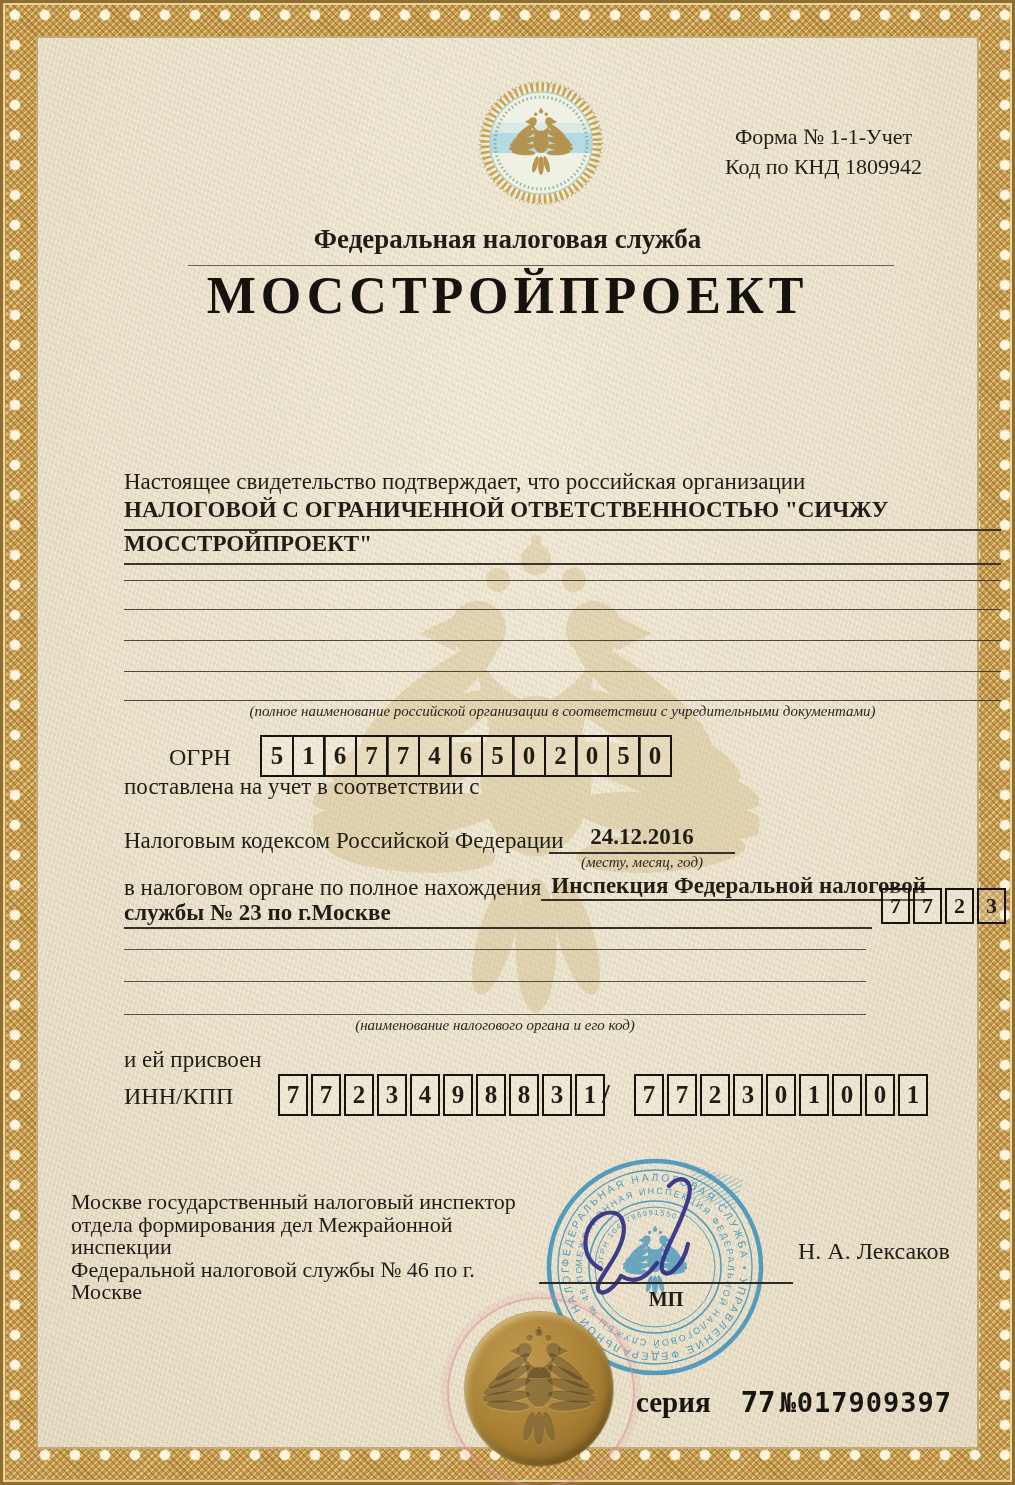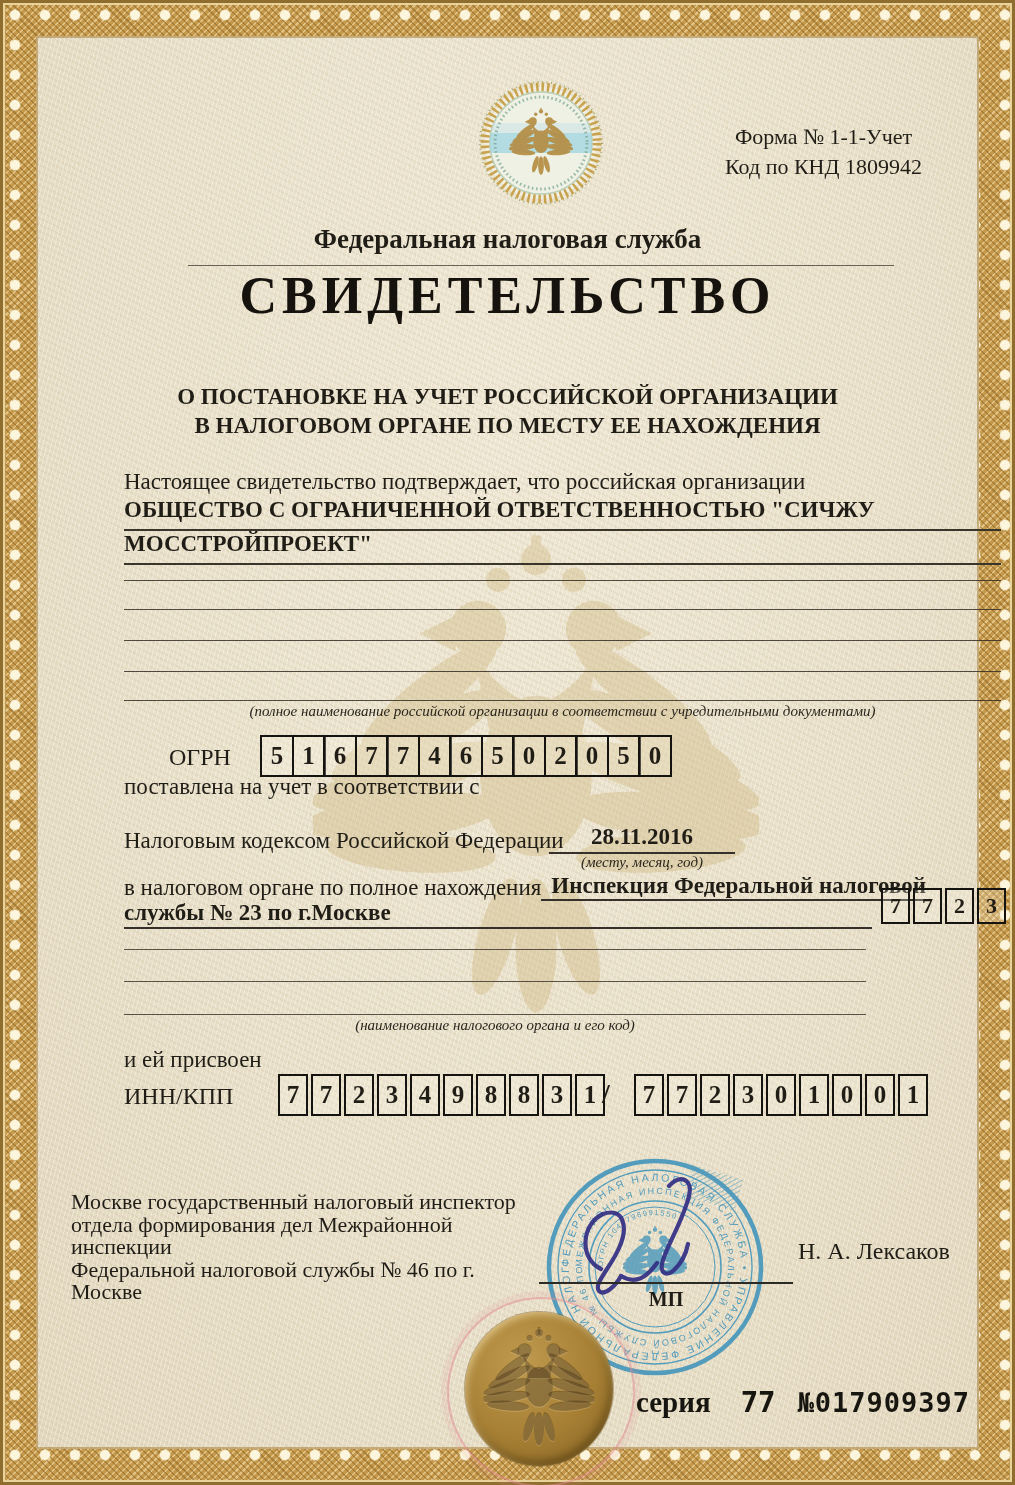--- a/index.html
+++ b/index.html
@@ -72,21 +72,21 @@
     border:2px solid rgba(226,138,148,.55);box-shadow:0 0 0 6px rgba(226,138,148,.12);z-index:4;}
   .gold-seal{left:429px;top:1276px;width:148px;height:154px;border-radius:50%;z-index:5;
     background:radial-gradient(circle at 38% 32%, #bf9a4e 0%, #a67f34 55%, #8a6827 88%);
     box-shadow:inset 2px 3px 7px rgba(255,235,180,.55), inset -3px -5px 9px rgba(66,46,8,.5),
       0 0 0 1px rgba(116,88,38,.45);display:flex;align-items:center;justify-content:center;}
   .gold-seal svg{filter:drop-shadow(0.5px 1px 0.5px rgba(255,240,200,.6));}
   .series{left:600px;top:1349px;display:flex;align-items:baseline;z-index:6;color:#17150f;}
   .series-label{font-size:29px;font-weight:bold;}
   .series-region{font-size:29px;font-weight:bold;margin-left:30px;
     font-family:"DejaVu Sans Mono",monospace;}
-  .series-number{font-size:27px;font-weight:bold;margin-left:22px;letter-spacing:1px;
+  .series-number{font-size:27px;font-weight:bold;margin-left:4px;letter-spacing:1px;
     font-family:"DejaVu Sans Mono",monospace;}
   .watermark{left:277px;top:498px;opacity:.30;z-index:0;}
   .holo{left:443px;top:45px;}
 </style>
 </head>
 <body>
 
 <svg width="0" height="0" style="position:absolute">
   <defs>
     <symbol id="eagle" viewBox="0 0 100 112">
@@ -143,26 +143,24 @@
       <circle cx="62" cy="62" r="46" fill="none" stroke="#6d9c8a" stroke-width="3" stroke-dasharray="1.6 2.6" opacity="0.65"></circle>
       <use href="#eagle" x="30" y="27" width="64" height="70" fill="#b48c40" opacity="0.9"></use>
     </svg>
 
     <div class="abs form-info">
       <div>Форма № 1-1-Учет</div>
       <div>Код по КНД 1809942</div>
     </div>
     <div class="abs center agency">Федеральная налоговая служба</div>
     <div class="abs agency-rule"></div>
-    <div class="abs center doc-title">СВИДЕТЕЛЬСТВО</div>
-    <div class="abs center subtitle">О ПОСТАНОВКЕ НА УЧЕТ РОССИЙСКОЙ ОРГАНИЗАЦИИ
-В НАЛОГОВОМ ОРГАНЕ  ПО МЕСТУ ЕЕ НАХОЖДЕНИЯ</div>
+    <div class="abs center doc-title">МОССТРОЙПРОЕКТ</div>
 
     <div class="abs intro">Настоящее свидетельство подтверждает, что российская организации</div>
-    <div class="abs fill-line" style="top:461px">ОБЩЕСТВО С ОГРАНИЧЕННОЙ ОТВЕТСТВЕННОСТЬЮ "СИЧЖУ</div>
+    <div class="abs fill-line" style="top:461px">НАЛОГОВОЙ С ОГРАНИЧЕННОЙ ОТВЕТСТВЕННОСТЬЮ "СИЧЖУ</div>
     <div class="abs fill-line" style="top:495px">МОССТРОЙПРОЕКТ"</div>
     <div class="abs rule" style="top:544px"></div>
     <div class="abs rule" style="top:573px"></div>
     <div class="abs rule" style="top:604px"></div>
     <div class="abs rule" style="top:635px"></div>
     <div class="abs rule" style="top:664px"></div>
     <div class="abs caption" style="left:88px;top:667px;width:877px">(полное наименование российской организации в соответствии с учредительными документами)</div>
 
     <div class="abs label24" style="left:133px;top:708px">ОГРН</div>
     <div class="abs boxes joined ogrn-boxes" style="left:224px;top:699px">
@@ -177,21 +175,21 @@
         <div class="cell">0</div>
         <div class="cell">2</div>
         <div class="cell">0</div>
         <div class="cell">5</div>
         <div class="cell">0</div>
       </div>
 
     <div class="abs label23" style="left:88px;top:738px">поставлена на учет в соответствии с</div>
     <div class="abs label23" style="left:88px;top:792px">Налоговым кодексом Российской Федерации</div>
     <div class="abs date-group">
-      <div class="date-value">28.11.2016</div>
+      <div class="date-value">24.12.2016</div>
       <div class="caption">(месту, месяц, год)</div>
     </div>
 
     <div class="abs tax-line1">
       <span class="lbl">в налоговом органе по полное нахождения</span>
       <span class="val">Инспекция Федеральной налоговой</span>
     </div>
     <div class="abs tax-line2">службы № 23 по г.Москве</div>
     <div class="abs boxes gapped code-boxes" style="left:845px;top:852px">
         <div class="cell">7</div>

